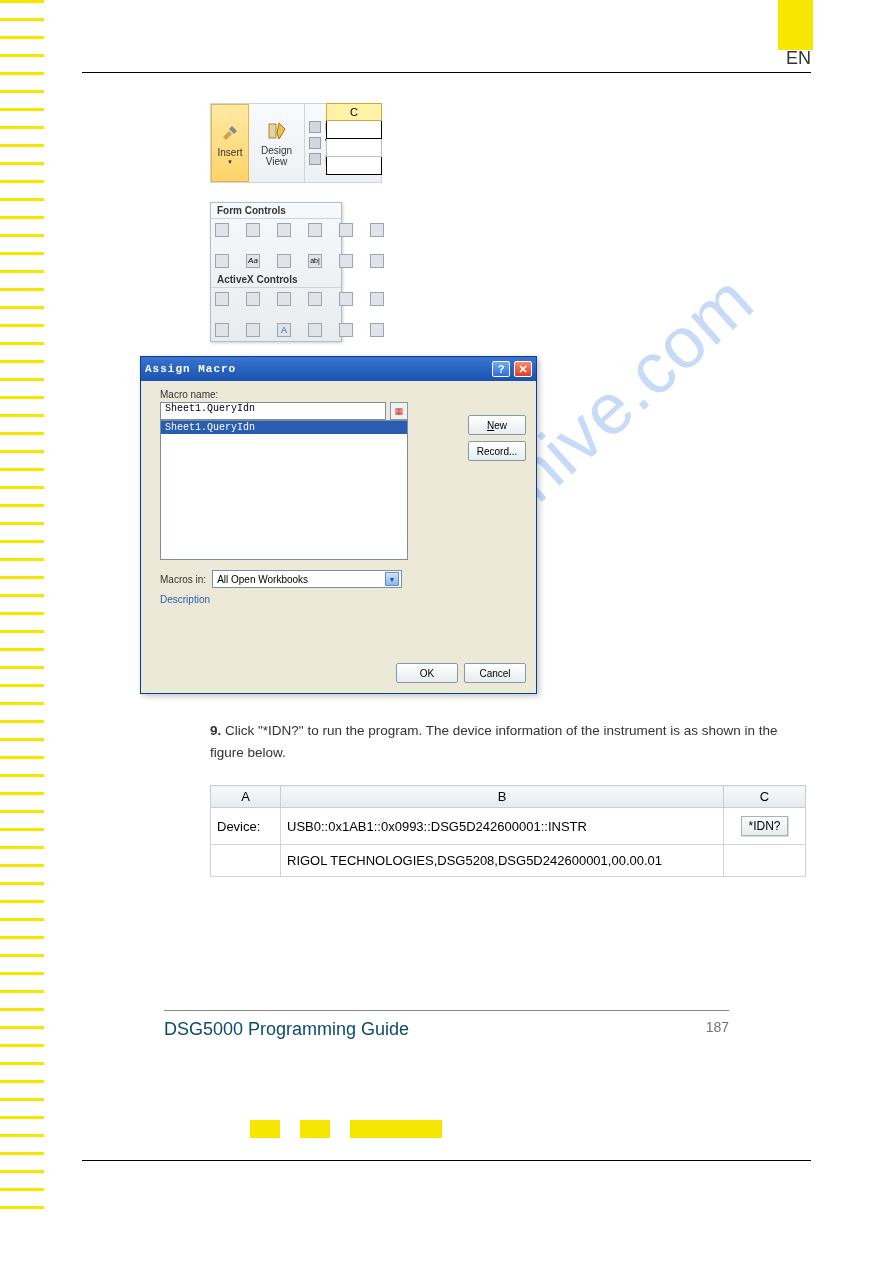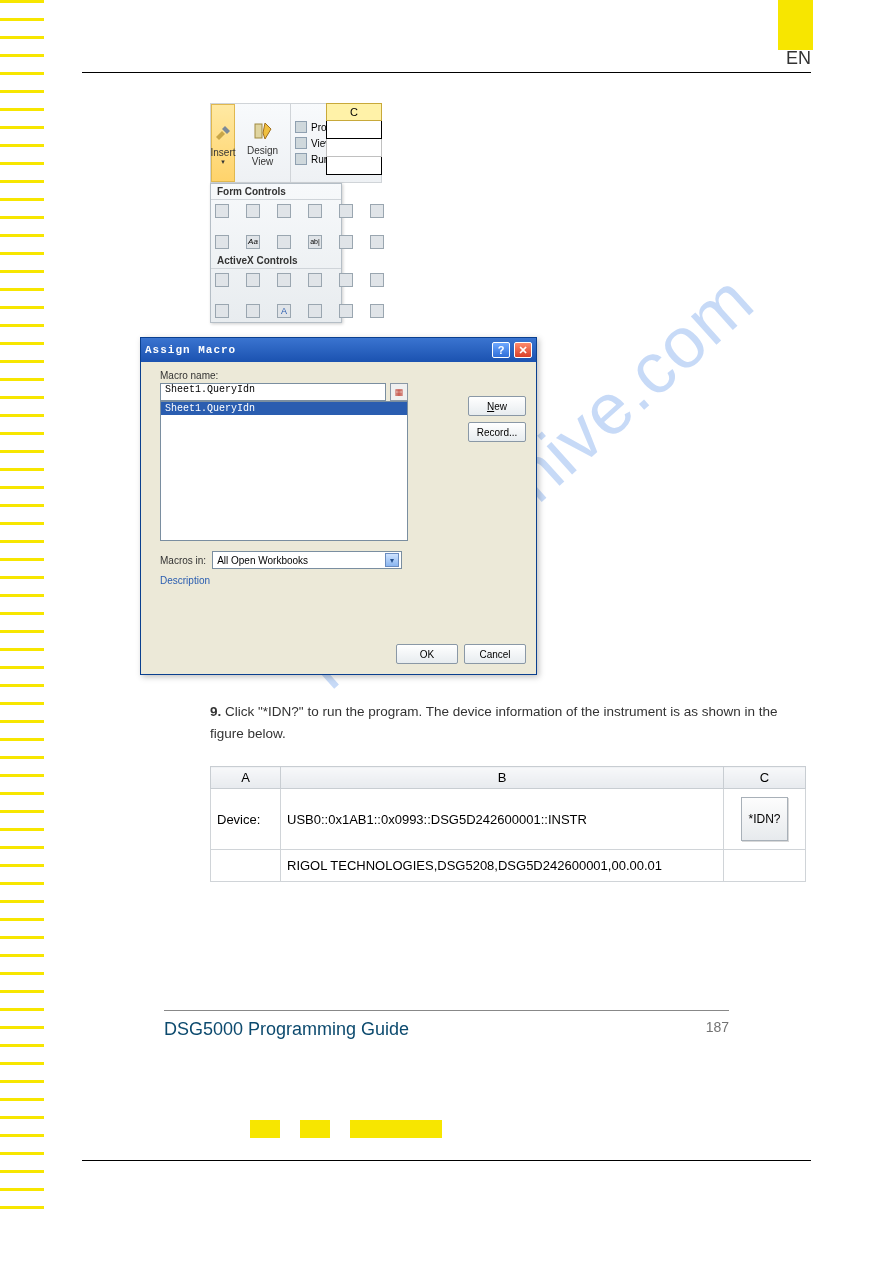--- a/index.html
+++ b/index.html
@@ -57,21 +57,21 @@
   .ribbon-btn {
     display: flex;
     flex-direction: column;
     align-items: center;
     justify-content: center;
     font-size: 10px;
     color: #333;
     border-right: 1px solid #d0d4d8;
   }
   .ribbon-insert {
-    width: 24px;
+    width: 38px;
     background: linear-gradient(#ffe9a3,#ffd36b);
     border: 1px solid #e0b84f;
     position: relative;
     text-align: right;
   }
   .ribbon-icon {
     width: 24px;
     height: 24px;
     margin-bottom: 2px;
     display: flex;
@@ -82,20 +82,21 @@
   .ribbon-design { width: 56px; }
   .ribbon-right { flex: 1; display: flex; flex-direction: column; justify-content: center; gap: 4px; padding-left: 4px; }
   .ribbon-item { display: flex; align-items: center; gap: 4px; font-size: 10px; }
   .mini-icon { width: 12px; height: 12px; background: #cfd8dc; display: inline-block; border: 1px solid #8fa0b0; }
   .dropdown-panel {
     width: 132px;
     border: 1px solid #b5bec6;
     background: linear-gradient(#f7f9fb,#e8ecef);
     margin-left: 128px;
     box-shadow: 1px 1px 3px rgba(0,0,0,0.2);
+    margin-top: 19px;
   }
   .dd-header { font-size: 10px; font-weight: bold; padding: 2px 6px; color: #333; border-bottom: 1px solid #cfd4d9; }
   .dd-grid { display: grid; grid-template-columns: repeat(6,1fr); gap: 17px; padding: 4px; }
   .dd-cell { width: 14px; height: 14px; background: #e0e4e8; border: 1px solid #9aa6b0; }
   .dialog {
     width: 397px;
     border: 1px solid #0a3f8f;
     background: #ece9d8;
     margin-left: 58px;
     margin-top: 14px;
@@ -177,21 +178,21 @@
     height: 22px;
   }
   .excel-result td {
     border: 1px solid #d0d4d8;
     padding: 8px 6px;
     background: #fff;
     vertical-align: middle;
   }
   .idn-btn {
     display: inline-block;
-    padding: 14px 6px;
+    padding: 2px 6px;
     border: 1px solid #a8b0b8;
     background: linear-gradient(#fdfdfd,#e7eaed);
     font-size: 12px;
     box-shadow: 1px 1px 0 rgba(0,0,0,0.15);
   }
   .footer-area { position: absolute; left: 82px; right: 82px; top: 938px; }
   .guide-title { font-size: 18px; color: #0c4a6e; margin-left: 0; }
   .page-num { position: absolute; top: 0; right: 0; font-size: 14px; color: #737373; }
   .pager { position: absolute; left: 250px; top: 1120px; display: flex; gap: 20px; align-items: center; }
   .pg-btn { width: 30px; height: 18px; background: #f7e600; }

